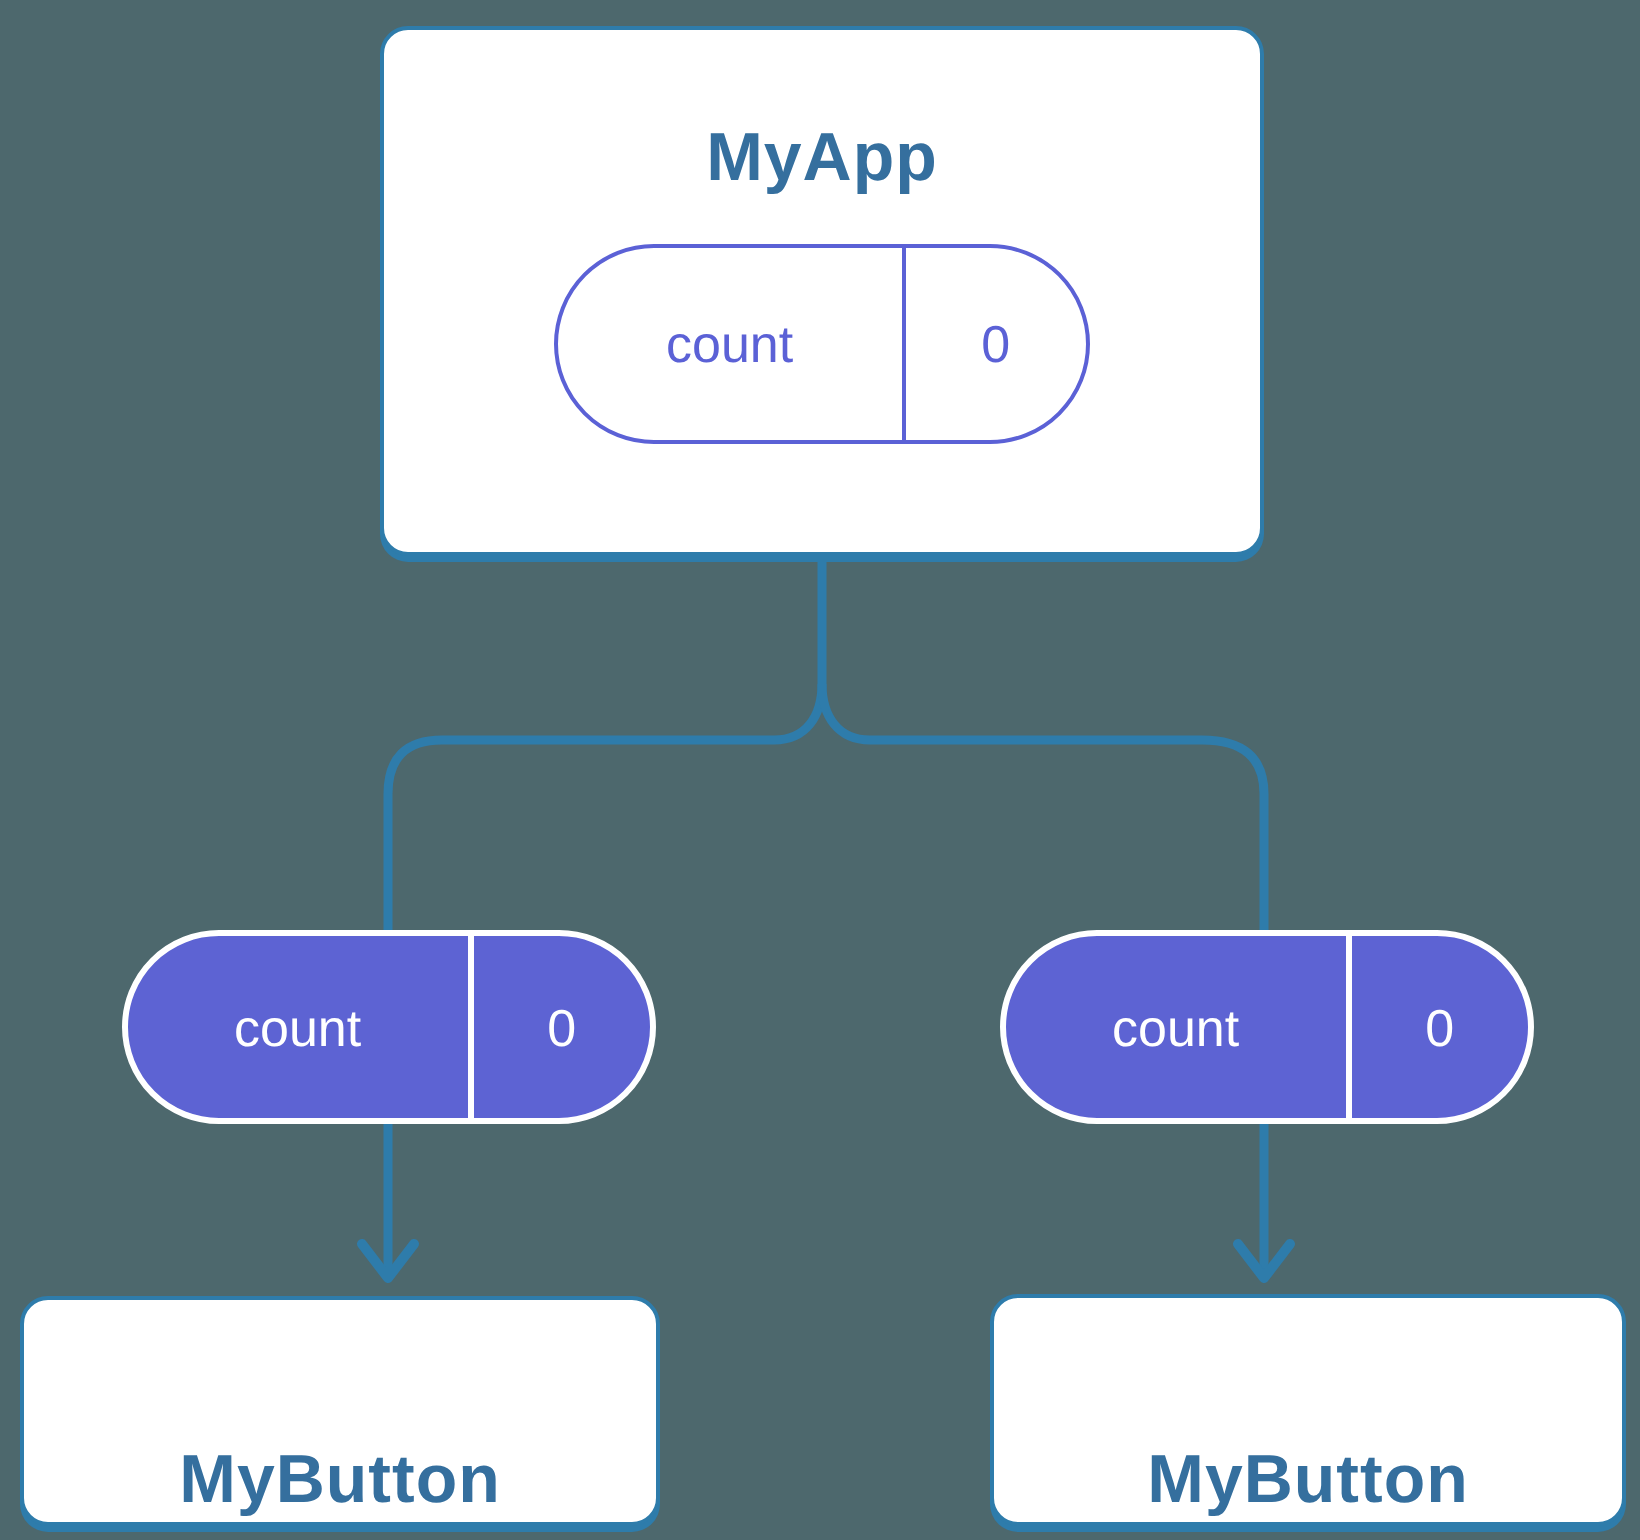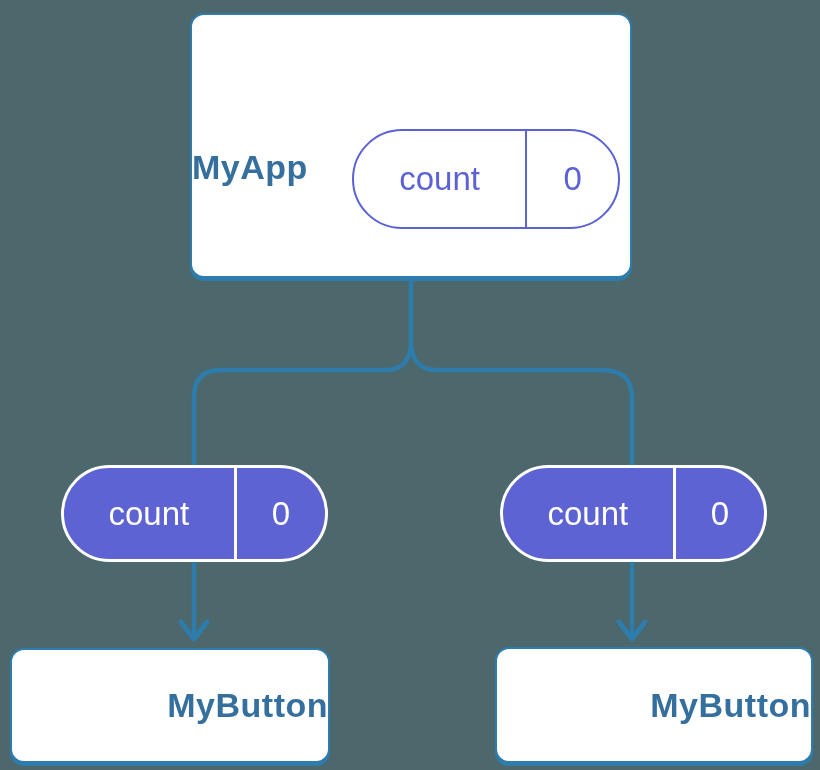--- a/index.html
+++ b/index.html
@@ -33,24 +33,23 @@
     stroke-linejoin: round;
   }
   .node {
     position: absolute;
     background: #ffffff;
     border: 2px solid #2e7cab;
     border-radius: 14px;
     box-shadow: 0 3px 0 #2e7cab;
     z-index: 2;
     display: flex;
-    flex-direction: row;
+    flex-direction: column;
     align-items: center;
     box-sizing: border-box;
-    gap: 44px;
   }
   .node-root {
     left: 190px;
     top: 13px;
     width: 442px;
     height: 265px;
     padding-top: 44px;
   }
   .node-leaf {
     justify-content: flex-end;
@@ -69,21 +68,21 @@
     align-items: stretch;
     border-radius: 999px;
     box-sizing: border-box;
     overflow: hidden;
     z-index: 3;
   }
   .pill-cell {
     display: flex;
     align-items: center;
     justify-content: center;
-    font-size: 33px;
+    font-size: 26px;
     line-height: 1;
   }
   .pill-label { flex: 0 0 65%; }
   .pill-value { flex: 1 1 auto; }
   .pill-outline {
     width: 268px;
     height: 100px;
     margin-top: 22px;
     background: #ffffff;
     border: 2.5px solid #5b61d6;

